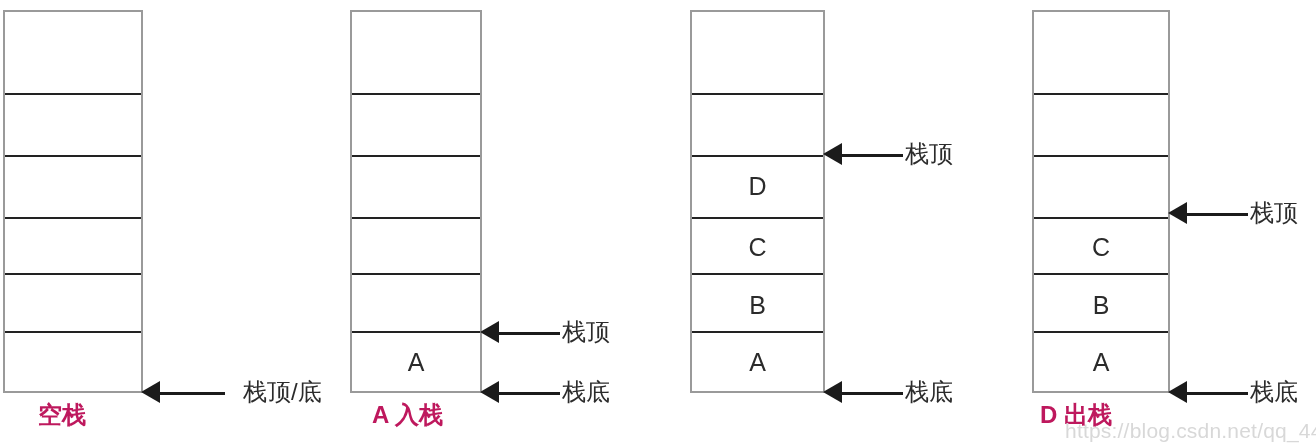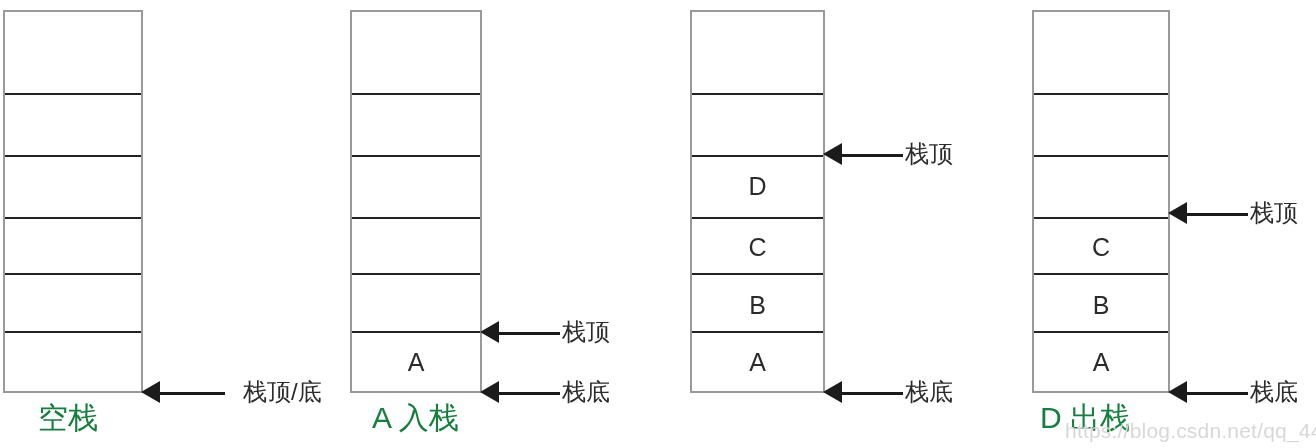--- a/index.html
+++ b/index.html
@@ -55,24 +55,25 @@
     text-align: center;
     font-size: 25px;
     color: #2b2b2b;
     font-family: "Liberation Sans", "DejaVu Sans", sans-serif;
     line-height: 1;
   }
 
   
   .stack-caption {
     position: absolute;
-    font-size: 30px;
-    color: #15803d;
+    font-size: 24px;
+    color: #be185d;
     white-space: nowrap;
     line-height: 1;
+    font-weight: bold;
   }
 
   
   .pointer {
     position: absolute;
     height: 26px;
   }
   .pointer-shaft {
     position: absolute;
     left: 16px;

